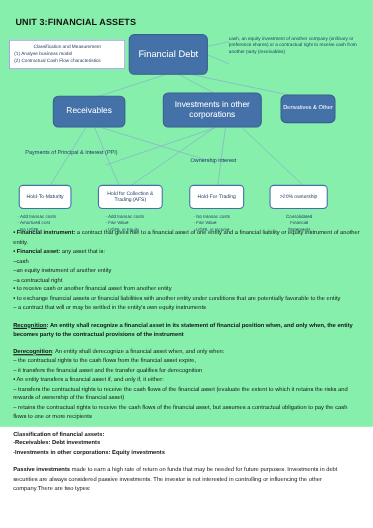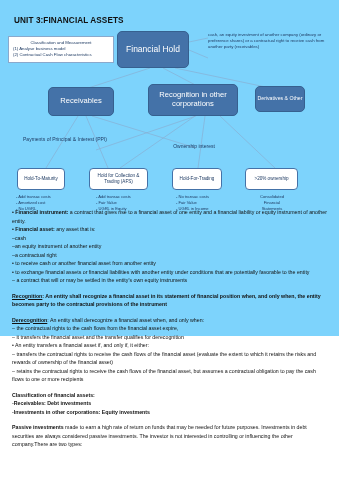--- a/index.html
+++ b/index.html
@@ -2,21 +2,21 @@
 <html><head>
 <meta charset="utf-8">
 <style>
   * { box-sizing: border-box; margin: 0; padding: 0; }
   html, body {
     width: 339px; height: 480px;
     background: #ffffff;
     font-family: "Liberation Sans", sans-serif;
     overflow: hidden;
   }
-  .page { position: relative; width: 339px; height: 336px; background: #7dd3fc; }
+  .page { position: relative; width: 339px; height: 388px; background: #86efac; }
 
   
   .doc-title {
     position: absolute; left: 14px; top: 16px;
     font-size: 8.2px; font-weight: bold; letter-spacing: 0.1px;
     color: #111;
   }
 
   
   .diagram { position: absolute; left: 0; top: 28px; width: 339px; height: 180px; }
@@ -125,26 +125,26 @@
         <path d="M196,88 L96,122"></path>
       </g>
     </svg>
 
     <div class="callout-left" style="left:8px; top:8px; width:106px;">
       <span class="co-head">Classification and Measurement</span>
       <span>(1) Analyse business model</span><br>
       <span>(2) Contractual Cash Flow characteristics</span>
     </div>
 
-    <div class="node lvl1" style="left:117px; top:3px; width:72px; height:37px;">Financial Hold</div>
+    <div class="node lvl1" style="left:117px; top:3px; width:72px; height:37px;">Financial Debt</div>
 
     <div class="callout-right" style="left:208px; top:4px; width:124px;">cash, an equity investment of another company (ordinary or preference shares) or a contractual right to receive cash from another party (receivables)</div>
 
     <div class="node lvl2" style="left:48px; top:59px; width:66px; height:29px;text-align:center;">Receivables</div>
-    <div class="node lvl2" style="left:148px; top:56px; width:90px; height:32px;">Recognition in other corporations</div>
+    <div class="node lvl2" style="left:148px; top:56px; width:90px; height:32px;">Investments in other corporations</div>
     <div class="node small" style="left:255px; top:58px; width:50px; height:26px;">Derivatives &amp; Other</div>
 
     <div style="position:absolute; left:22px; top:108px; width:86px; text-align:center; font-size:5px; color:#1f3b63; line-height:1.35; z-index:3;">Payments of Principal &amp; Interest (PPI)</div>
     <div style="position:absolute; left:152px; top:115px; width:84px; text-align:center; font-size:5px; color:#1f3b63; z-index:3;">Ownership interest</div>
 
     <div class="leafbox" style="left:17px; top:140px; width:48px; height:22px;">Hold-To-Maturity</div>
     <div class="leafbox" style="left:89px; top:140px; width:59px; height:22px;">Hold for Collection &amp; Trading (AFS)</div>
     <div class="leafbox" style="left:172px; top:140px; width:50px; height:22px;">Hold-For-Trading</div>
     <div class="leafbox" style="left:245px; top:140px; width:53px; height:22px;">&gt;20% ownership</div>
 

